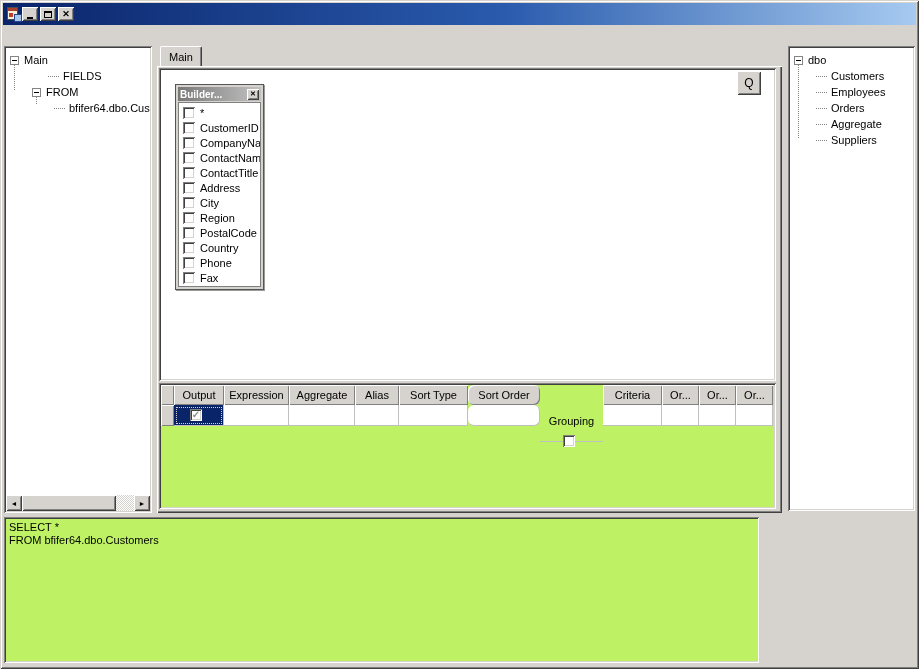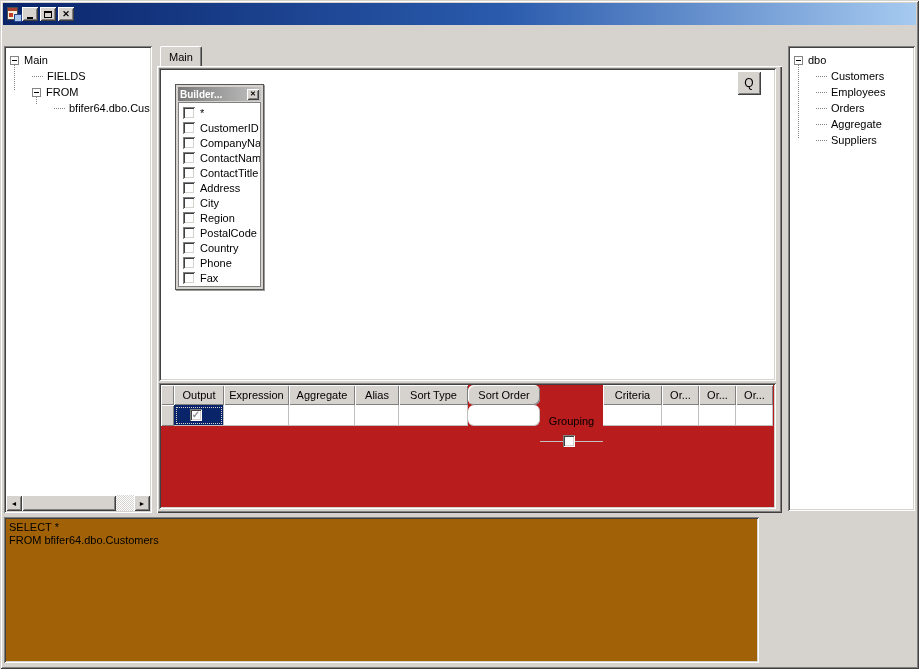--- a/index.html
+++ b/index.html
@@ -79,35 +79,35 @@
   .fieldwin-close { width:12px; height:11px; margin-left:auto; display:flex; align-items:center; justify-content:center;
     font-size:7px; font-weight:bold; color:#000; }
   .fieldwin-list { background:#fff; border:1px solid #808080; padding:2px 0 1px 0; }
   .field-row { height:15px; display:flex; align-items:center; padding-left:4px; overflow:hidden; white-space:nowrap; }
   .checkbox { width:12px; height:12px; background:#fff; flex:none; margin-right:5px; position:relative;
     box-shadow: inset 1px 1px #808080, inset -1px -1px #fff, inset 2px 2px #404040, inset -2px -2px #d6d3ce;
     display:flex; align-items:center; justify-content:center; }
   .checkmark { font-size:10px; font-weight:bold; color:#8c8c8c; line-height:1; margin-top:-1px; }
 
   
-  .grid { position:absolute; left:2px; top:317px; width:617px; height:126px; background:#b91c1c; }
+  .grid { position:absolute; left:2px; top:317px; width:617px; height:126px; background:#bef264; }
   .grid-inner { position:absolute; left:2px; top:2px; right:2px; bottom:2px; overflow:hidden; }
   .grid-header { display:flex; height:20px; }
   .gh-cell, .rh { background:#d6d3ce; box-shadow: inset 1px 1px #fff, inset -1px -1px #808080;
     display:flex; align-items:center; justify-content:center; flex:none; }
   .rh { width:13px; }
   .grid-row { display:flex; height:21px; }
   .g-cell { background:#fff; border-right:1px solid #c0c0c0; border-bottom:1px solid #c0c0c0; flex:none;
     display:flex; align-items:center; justify-content:center; }
   .g-cell.sel { background:#0a246a; outline:1px dotted #d6d3ce; outline-offset:-3px; }
   .w0{width:50px;} .w1{width:65px;} .w2{width:66px;} .w3{width:44px;} .w4{width:69px;} .w5{width:72px;border-radius:6px;}
   .w6{width:63px;margin-top:36px;} .w7{width:59px;} .w8{width:37px;} .w9{width:37px;} .w10{width:37px;}
 
   
-  .sql { position:absolute; left:4px; top:517px; width:755px; height:146px; background:#a16207; padding:4px 5px; line-height:13px; }
+  .sql { position:absolute; left:4px; top:517px; width:755px; height:146px; background:#bef264; padding:4px 5px; line-height:13px; }
 </style>
 </head>
 <body>
 
 <div class="window">
 
   <div class="titlebar">
     <div class="app-icon">
       <div class="ai-form"></div>
         <div class="ai-red"></div>
@@ -126,21 +126,21 @@
 
 
   <div class="panel-left sunken">
     <div class="tree">
       <div class="vline" style="left:8px; top:14px; height:28px;"></div>
       <div class="vline" style="left:30px; top:46px; height:10px;"></div>
       <div class="tnode" style="padding-left:4px;">
         <div class="expander"></div>
         <span>Main</span>
       </div>
-      <div class="tnode" style="padding-left:26px;">
+      <div class="tnode" style="padding-left:42px;">
         <span class="conn"></span>
         <span>FIELDS</span>
       </div>
       <div class="tnode" style="padding-left:26px;">
         <div class="expander"></div>
         <span>FROM</span>
       </div>
       <div class="tnode" style="padding-left:48px;">
         <span class="conn"></span>
         <span>bfifer64.dbo.Customers</span>

